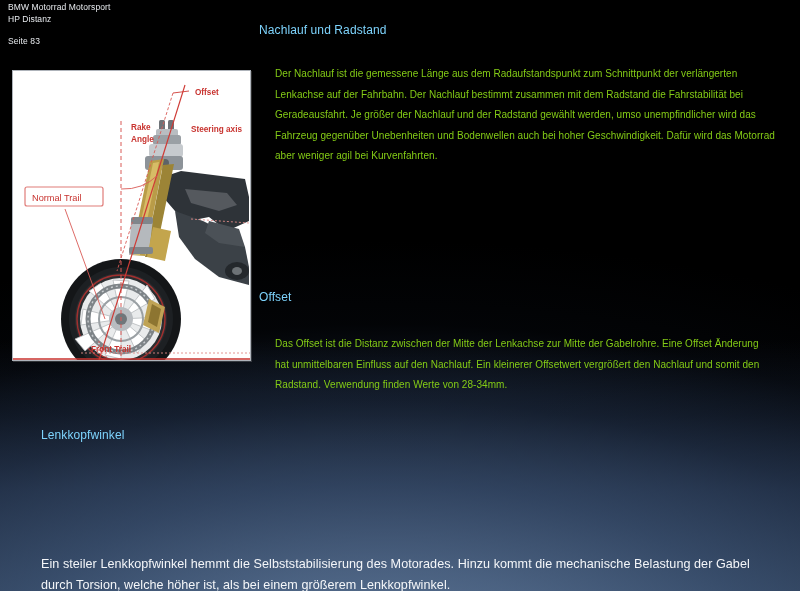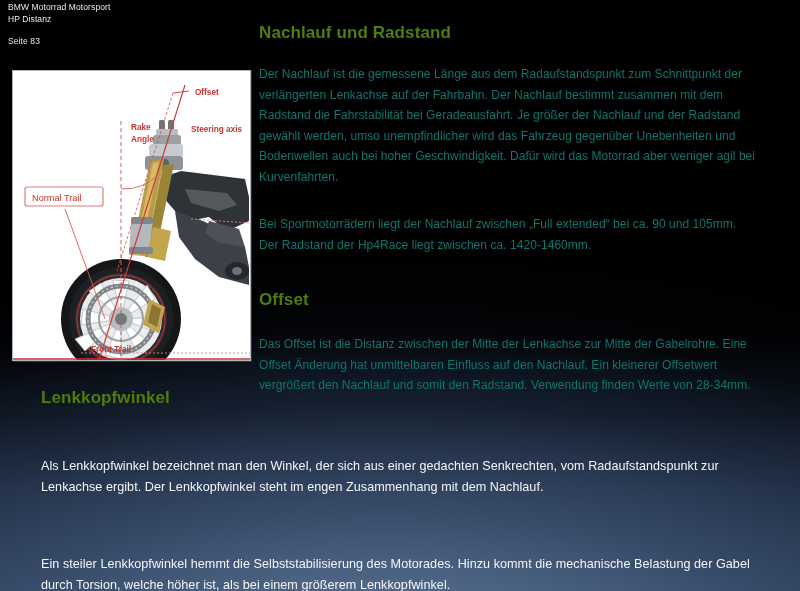--- a/index.html
+++ b/index.html
@@ -72,35 +72,36 @@
     background: #ffffff;
     border: 1px solid #aeb3ba;
     box-shadow: 1px 1px 0 rgba(255,255,255,0.18);
     overflow: hidden;
   }
   .figure svg { display: block; }
 
   
   .h2 {
     position: absolute;
-    color: #4d7c0f;
-    font-size: 17px;
-    font-weight: bold;
+    color: #7dd3fc;
+    font-size: 12px;
+    font-weight: normal;
     letter-spacing: 0.1px;
   }
   #title-nachlauf { left: 259px; top: 23px; }
   #title-offset   { left: 259px; top: 290px; }
-  #title-lenk     { left: 41px;  top: 388px; }
+  #title-lenk     { left: 41px;  top: 428px; }
 
   .body-text {
     position: absolute;
-    color: #0f766e;
-    font-size: 12px;
+    color: #84cc16;
+    font-size: 10px;
     line-height: 20.5px;
     letter-spacing: 0.05px;
+    margin-left: 16px;
   }
   #para-nachlauf1 { left: 259px; top: 64px;  width: 500px; }
   #para-nachlauf2 { left: 259px; top: 214px; width: 500px; }
   #para-offset1   { left: 259px; top: 334px; width: 492px; }
 
   .body-text-wide {
     position: absolute;
     color: #f4f6f9;
     font-size: 12.6px;
     line-height: 20.5px;
@@ -222,26 +223,24 @@
         <rect x="12" y="116" width="78" height="19" rx="2" fill="#ffffff" stroke="#e07c79" stroke-width="1.2"></rect>
         <text x="19" y="130" font-family="Liberation Sans, sans-serif" font-size="9.2" fill="#c8332f">Normal Trail</text>
       </g>
     </svg>
   </div>
 
   <div class="h2" id="title-nachlauf">Nachlauf und Radstand</div>
 
   <div class="body-text" id="para-nachlauf1">Der Nachlauf ist die gemessene Länge aus dem Radaufstandspunkt zum Schnittpunkt der verlängerten Lenkachse auf der Fahrbahn. Der Nachlauf bestimmt zusammen mit dem Radstand die Fahrstabilität bei Geradeausfahrt. Je größer der Nachlauf und der Radstand gewählt werden, umso unempfindlicher wird das Fahrzeug gegenüber Unebenheiten und Bodenwellen auch bei hoher Geschwindigkeit. Dafür wird das Motorrad aber weniger agil bei Kurvenfahrten.</div>
 
-  <div class="body-text" id="para-nachlauf2">Bei Sportmotorrädern liegt der Nachlauf zwischen „Full extended“ bei  ca. 90 und 105mm. Der Radstand der Hp4Race liegt zwischen ca. 1420-1460mm.</div>
 
   <div class="h2" id="title-offset">Offset</div>
 
   <div class="body-text" id="para-offset1">Das Offset ist die Distanz zwischen der Mitte der Lenkachse zur Mitte der Gabelrohre. Eine Offset Änderung hat unmittelbaren Einfluss auf den Nachlauf. Ein kleinerer Offsetwert vergrößert den Nachlauf und somit den Radstand. Verwendung finden Werte von 28-34mm.</div>
 
   <div class="h2" id="title-lenk">Lenkkopfwinkel</div>
 
-  <div class="body-text-wide" id="para-lenk1">Als Lenkkopfwinkel bezeichnet man den Winkel, der sich aus einer gedachten Senkrechten, vom Radaufstandspunkt zur Lenkachse ergibt. Der Lenkkopfwinkel steht im engen Zusammenhang mit dem Nachlauf.</div>
 
   <div class="body-text-wide" id="para-lenk2" style="white-space: pre-line; margin-top: 41px;">Ein steiler Lenkkopfwinkel hemmt die Selbststabilisierung des Motorades. Hinzu kommt die mechanische Belastung der Gabel durch Torsion, welche höher ist, als bei einem größerem Lenkkopfwinkel.
 In Superbikes finden Lenkkopfwinkel von 20°-25° Verwendung.</div>
 
 </div>
 
 </body></html>

